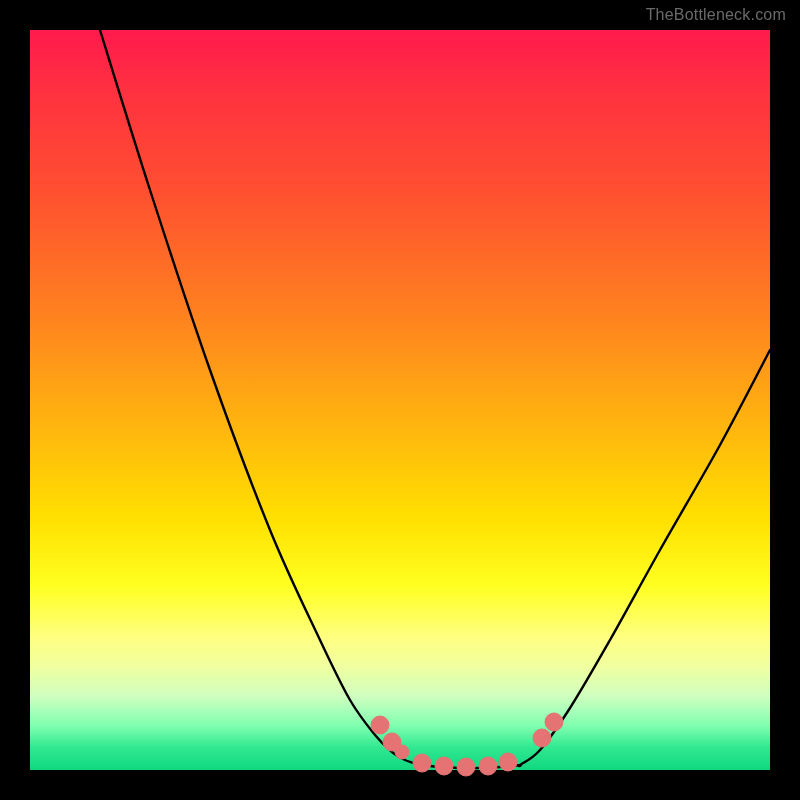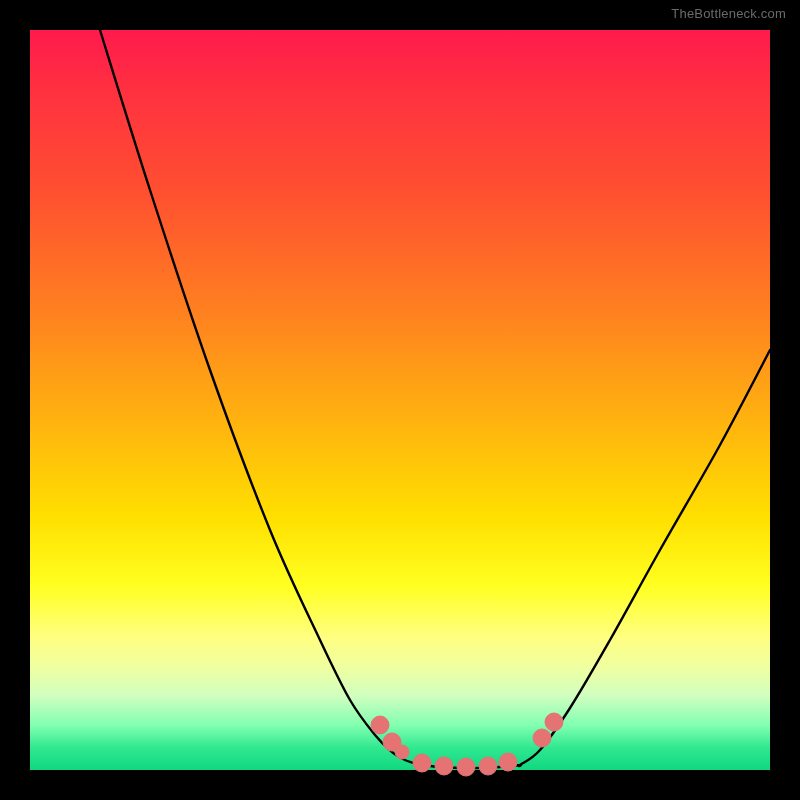--- a/index.html
+++ b/index.html
@@ -39,21 +39,21 @@
       #80ffb0 94%,
       #30e890 97%,
       #10d880 100%
     );
   }
   .watermark {
     position: absolute;
     top: 6px;
     right: 14px;
     color: #6a6a6a;
-    font-size: 13px;
+    font-size: 16px;
     font-weight: 500;
     letter-spacing: 0.2px;
     user-select: none;
   }
   svg.curve {
     position: absolute;
     left: 0;
     top: 0;
     width: 740px;
     height: 740px;

